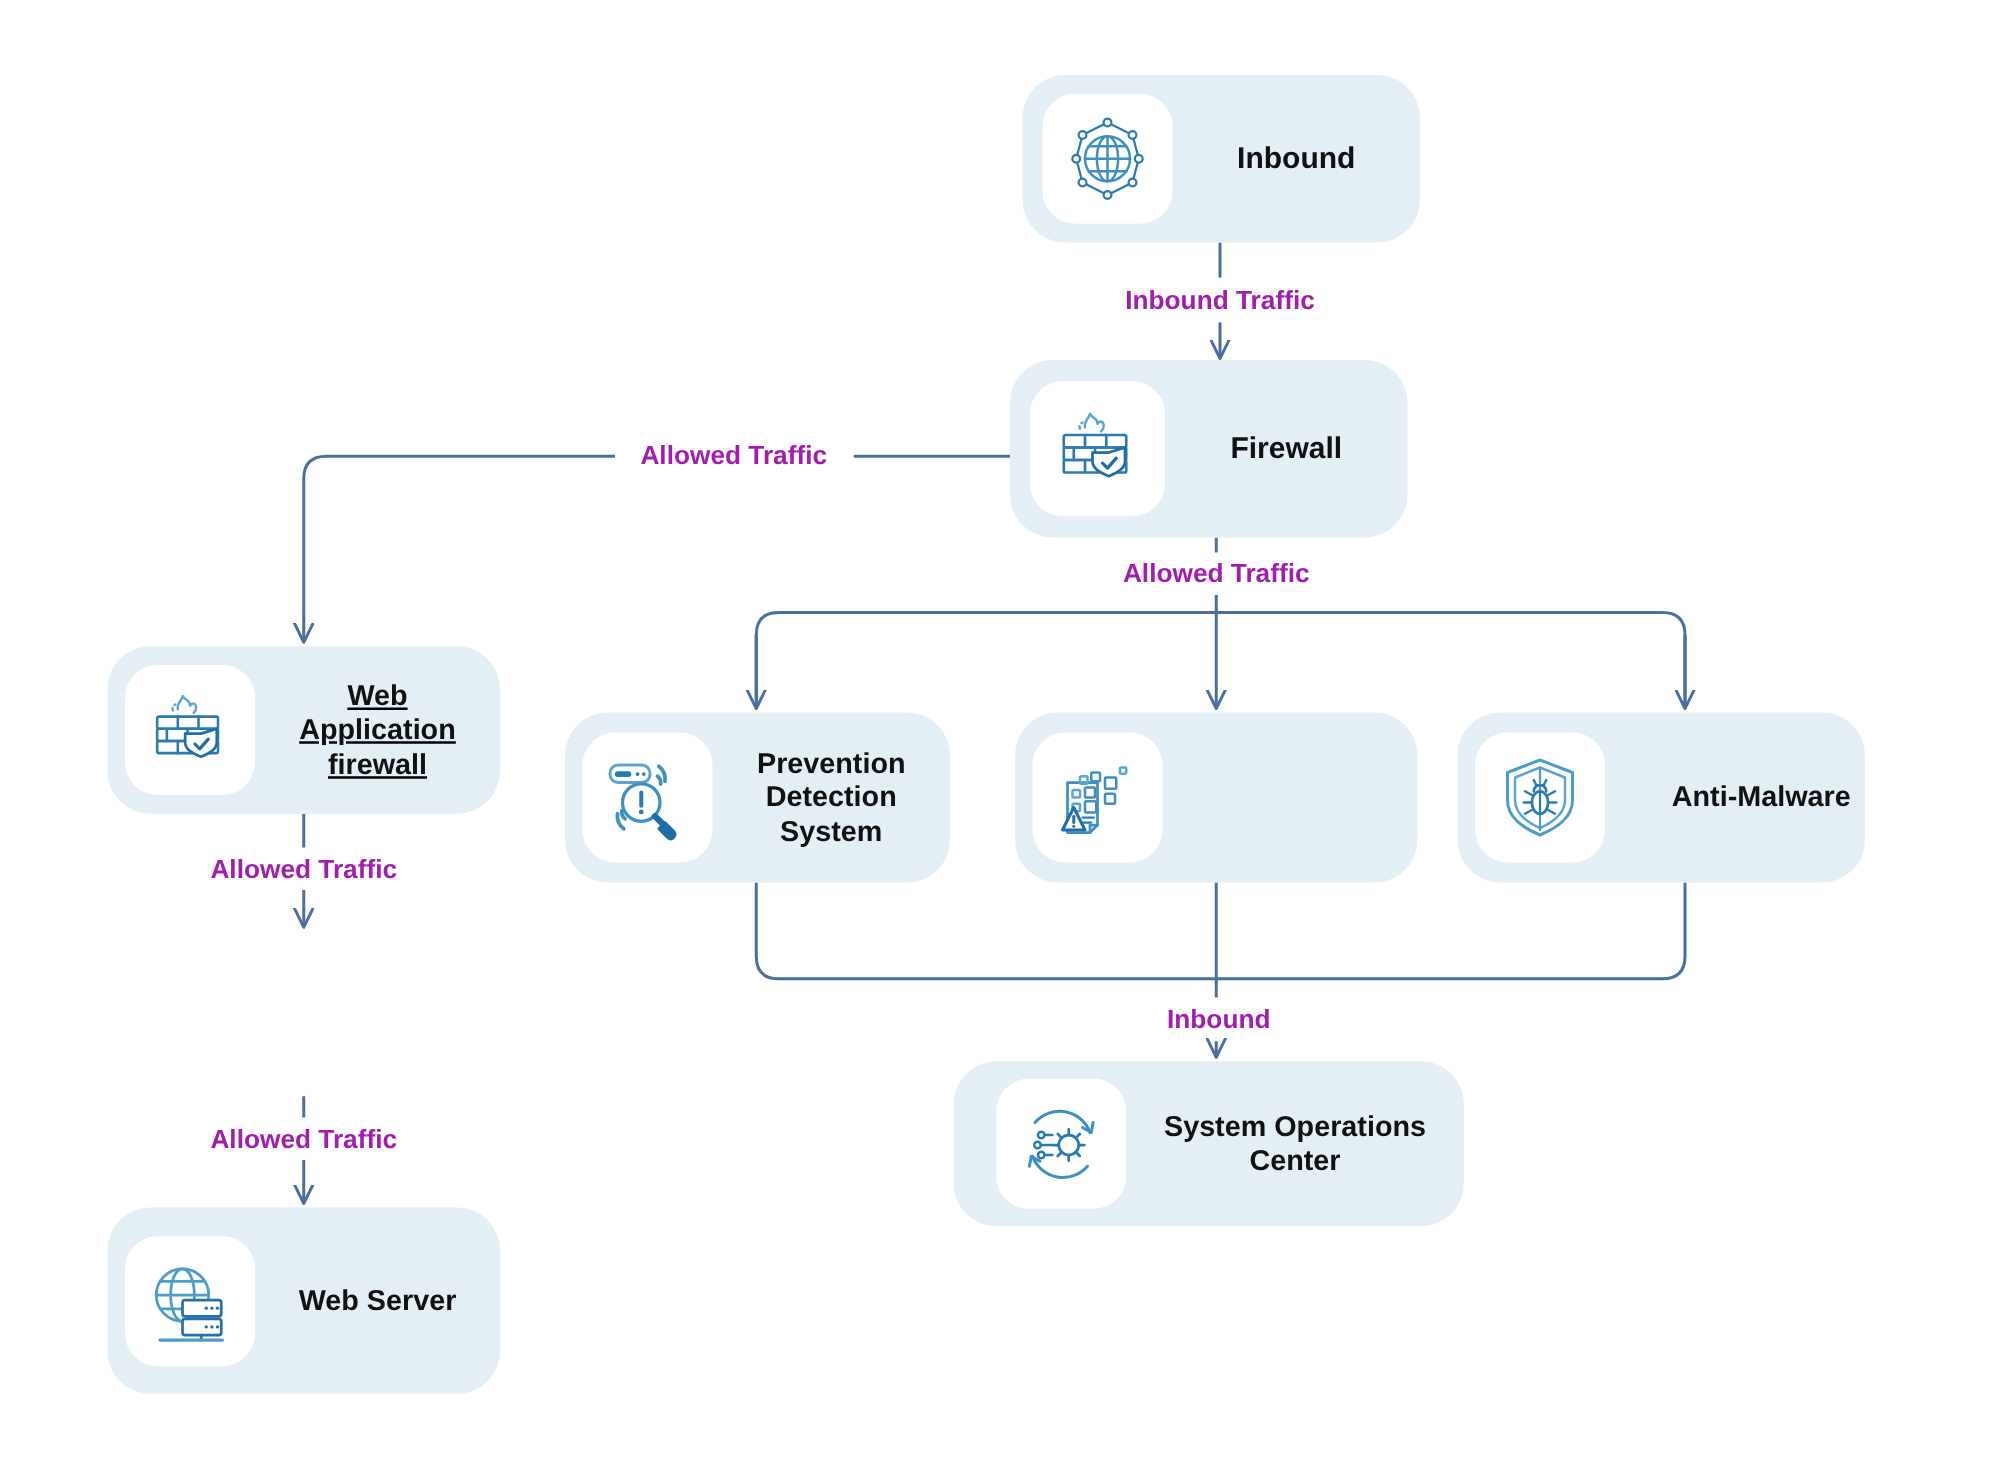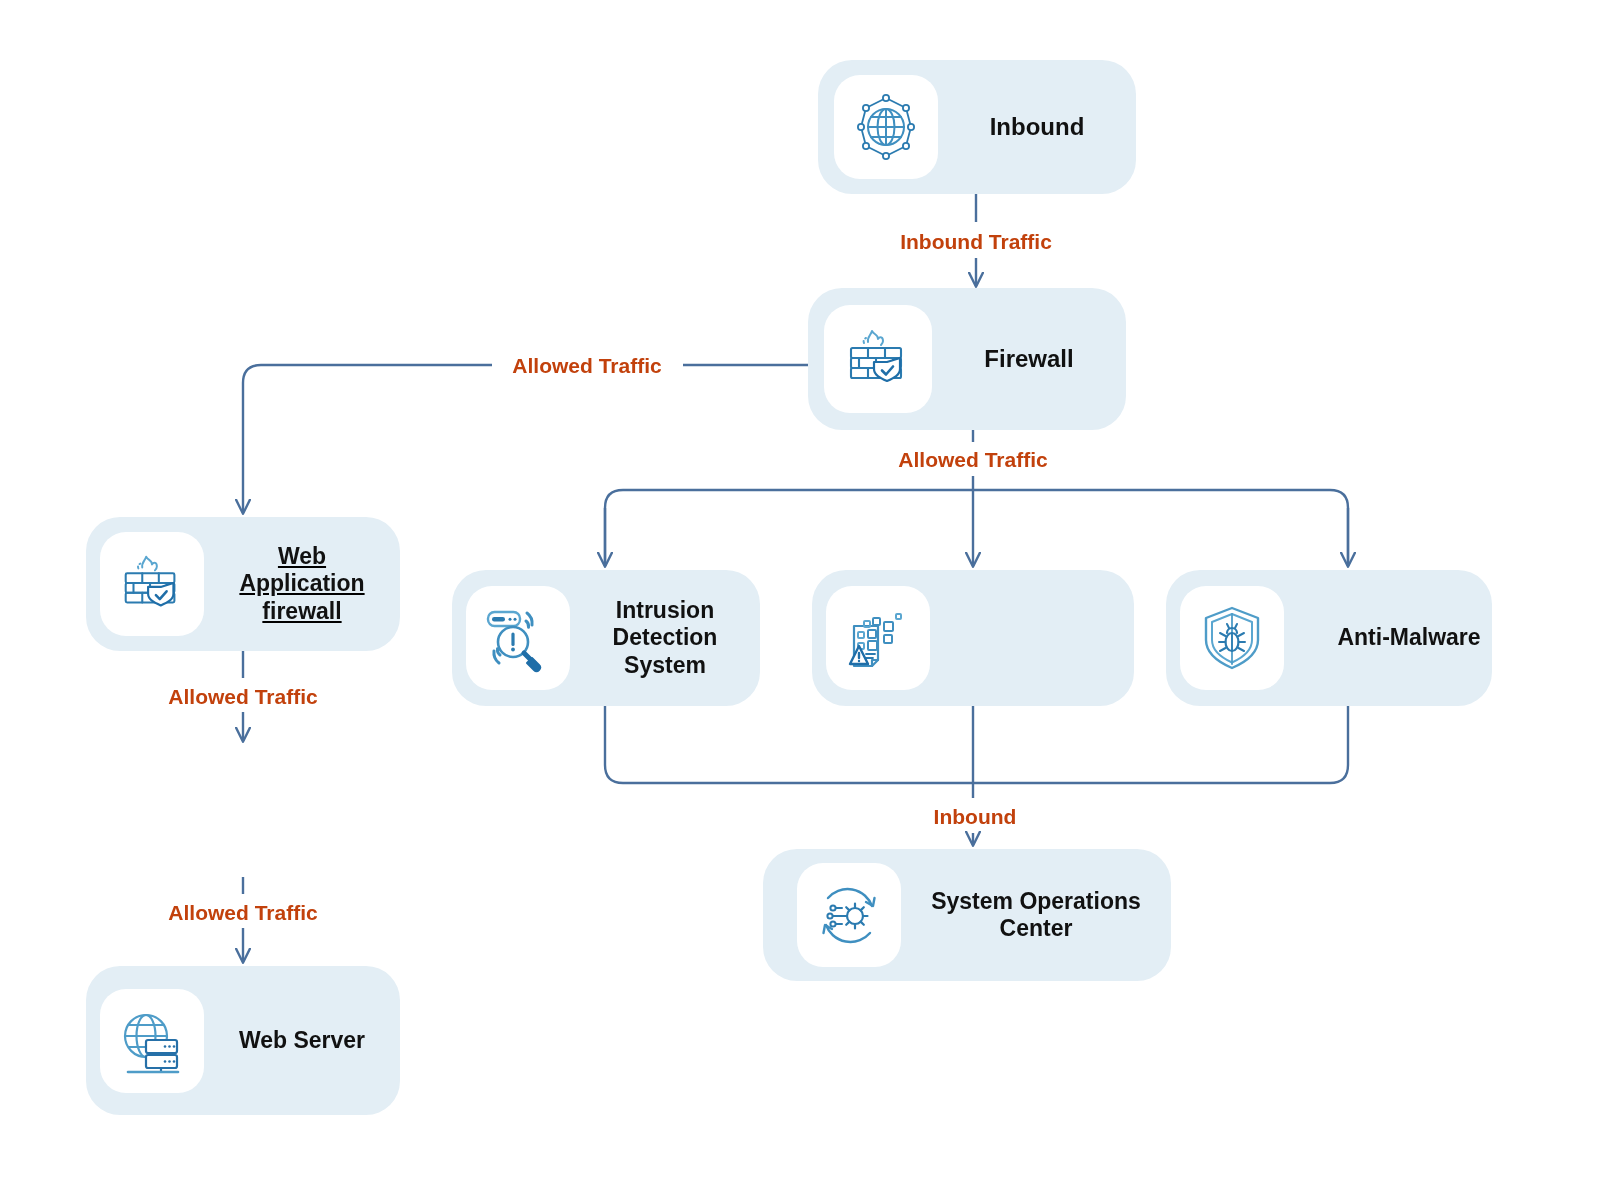--- a/index.html
+++ b/index.html
@@ -52,21 +52,21 @@
     text-align: center;
     color: #111111;
     font-weight: bold;
     line-height: 1.18;
     padding: 0 10px;
     box-sizing: border-box;
     white-space: pre-line;
   }
   .edge-label {
     position: absolute;
-    color: #c2410c;
+    color: #a21caf;
     font-weight: bold;
     font-size: 21px;
     line-height: 1;
     white-space: nowrap;
     background: #ffffff;
     padding: 2px 7px;
     box-sizing: border-box;
     transform: translate(-50%, -50%);
     text-align: center;
   }
@@ -199,21 +199,21 @@
         <path d="M44 19 c2 1.5 2.8 4 2.5 6.2" stroke="#3f8fc0" stroke-width="3"></path>
         <path d="M17 61 c-4 -3 -5.5 -7.5 -5 -12" stroke="#3f8fc0" stroke-width="3"></path>
         <path d="M18 53 c-2 -1.5 -2.8 -4 -2.5 -6.2" stroke="#3f8fc0" stroke-width="3"></path>
         <circle cx="31" cy="40" r="15" stroke="#3f8fc0" stroke-width="2.6"></circle>
         <path d="M31 32 V42.5" stroke="#2b7bb0" stroke-width="3.2"></path>
         <circle cx="31" cy="47.5" r="1.9" fill="#2b7bb0" stroke="none"></circle>
         <path d="M42 51 L53 62" stroke="#1f6ea8" stroke-width="5"></path>
         <path d="M50 56 L57 63 c1.5 1.5 1.5 3.5 0 5 c-1.5 1.5 -3.5 1.5 -5 0 L45 61 Z" fill="#1f6ea8" stroke="#1f6ea8" stroke-width="2"></path>
       </svg>
     </div>
-    <div class="node-label" style="font-size:23px;">Intrusion
+    <div class="node-label" style="font-size:23px;">Prevention
 Detection
 System</div>
   </div>
 
   <div class="node" style="left:812px; top:570px; width:322px; height:136px;">
     <div class="node-icon" style="width:104px; height:104px; margin-left:14px;">
       <svg width="72" height="72" viewBox="0 0 72 72" fill="none" stroke="#2b7bb0" stroke-width="2" stroke-linecap="round" stroke-linejoin="round">
         <path d="M12 24 H36 V58 L30 64 H12 Z" stroke="#3f8fc0" stroke-width="2.2"></path>
         <path d="M36 58 H30 V64" stroke="#3f8fc0" stroke-width="2.2"></path>
         <rect x="16" y="30" width="6" height="6" rx="1" stroke="#5aa6d0"></rect>

